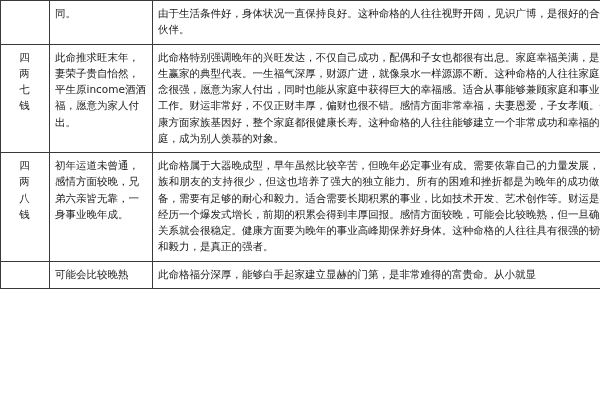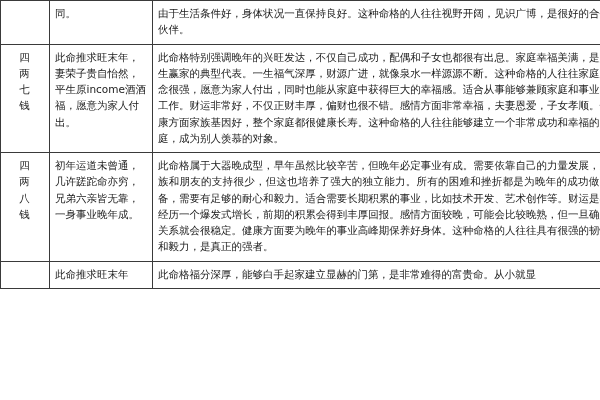--- a/index.html
+++ b/index.html
@@ -86,25 +86,25 @@
         <td class="col-desc">此命格特别强调晚年的兴旺发达，不仅自己成功，配偶和子女也都很有出息。家庭幸福美满，是人生赢家的典型代表。一生福气深厚，财源广进，就像泉水一样源源不断。这种命格的人往往家庭观念很强，愿意为家人付出，同时也能从家庭中获得巨大的幸福感。适合从事能够兼顾家庭和事业的工作。财运非常好，不仅正财丰厚，偏财也很不错。感情方面非常幸福，夫妻恩爱，子女孝顺。健康方面家族基因好，整个家庭都很健康长寿。这种命格的人往往能够建立一个非常成功和幸福的家庭，成为别人羡慕的对象。</td>
       </tr>
 
       <tr>
         <td class="col-weight">
           <span class="weight-char">四</span>
           <span class="weight-char">两</span>
           <span class="weight-char">八</span>
           <span class="weight-char">钱</span>
         </td>
-        <td class="col-verse">初年运道未曾通，几许蹉跎命亦穷，兄弟六亲皆无靠，一身事业晚年成。</td>
+        <td class="col-verse">初年运道未曾通，感情方面较晚，兄弟六亲皆无靠，一身事业晚年成。</td>
         <td class="col-desc">此命格属于大器晚成型，早年虽然比较辛苦，但晚年必定事业有成。需要依靠自己的力量发展，家族和朋友的支持很少，但这也培养了强大的独立能力。所有的困难和挫折都是为晚年的成功做准备，需要有足够的耐心和毅力。适合需要长期积累的事业，比如技术开发、艺术创作等。财运是在经历一个爆发式增长，前期的积累会得到丰厚回报。感情方面较晚，可能会比较晚熟，但一旦确定关系就会很稳定。健康方面要为晚年的事业高峰期保养好身体。这种命格的人往往具有很强的韧性和毅力，是真正的强者。</td>
       </tr>
 
       <tr>
         <td class="col-weight"></td>
-        <td class="col-verse">此命推求旺末年</td>
+        <td class="col-verse">可能会比较晚熟</td>
         <td class="col-desc">此命格福分深厚，能够白手起家建立显赫的门第，是非常难得的富贵命。从小就显</td>
       </tr>
 
     </tbody>
   </table>
 </div>
 
 </body></html>

